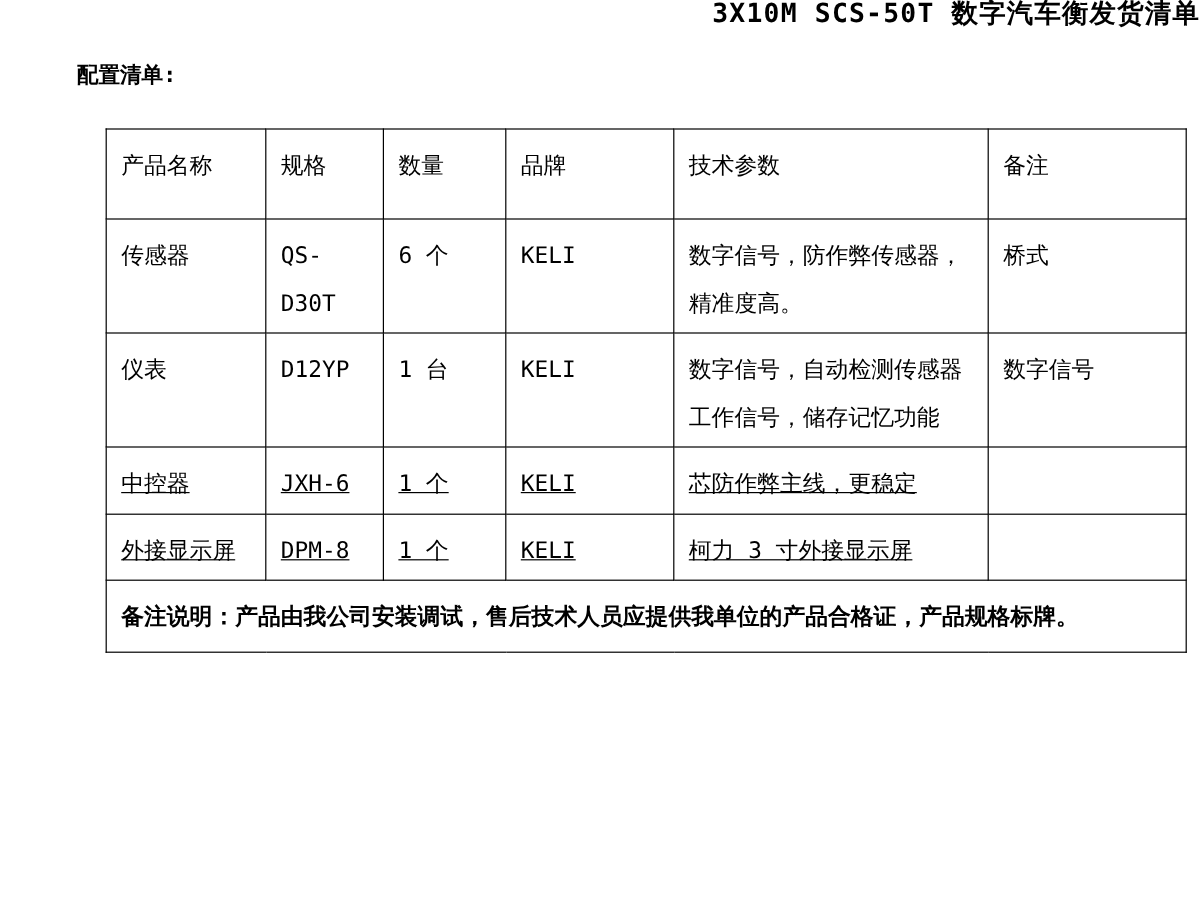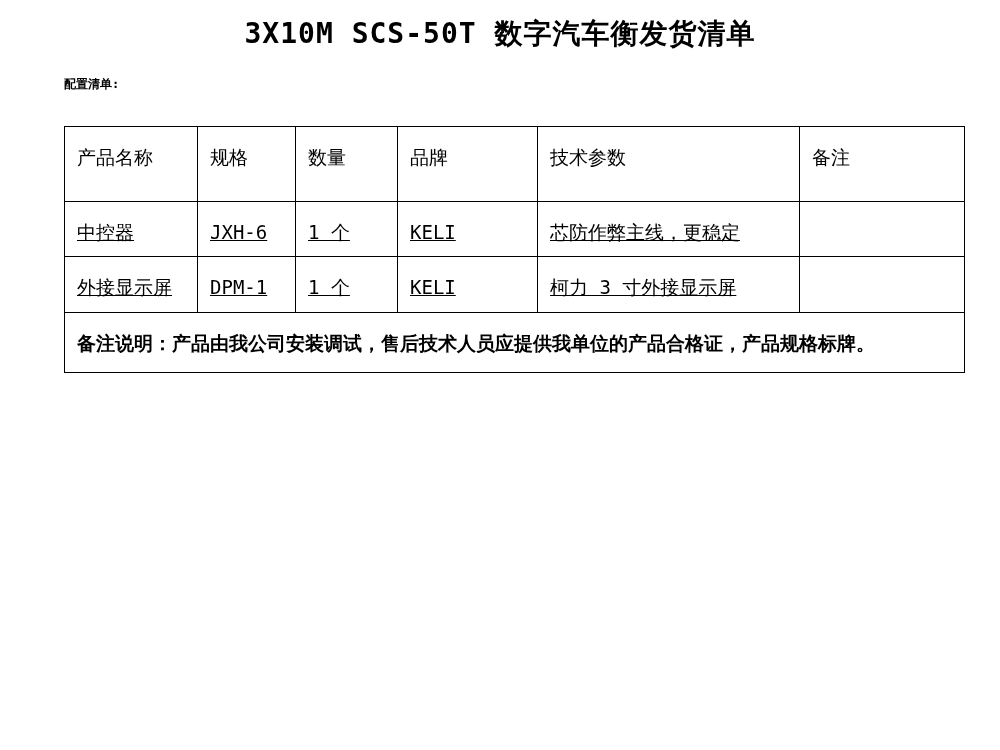--- a/index.html
+++ b/index.html
@@ -12,37 +12,37 @@
     color: #000000;
     -webkit-font-smoothing: antialiased;
   }
   .page {
     position: relative;
     width: 1000px;
     height: 750px;
     overflow: hidden;
   }
   .doc-title {
-    text-align: center;
-    font-size: 28px;
+    text-align: right;
+    font-size: 22px;
     font-weight: bold;
     letter-spacing: 1px;
-    padding-top: 19px;
+    padding-top: 0;
     line-height: 1.1;
   }
   .section-label {
-    font-size: 12px;
+    font-size: 18px;
     font-weight: 600;
     margin: 26px 0 0 64px;
   }
   table.config-table {
     border-collapse: collapse;
     table-layout: fixed;
     width: 900px;
-    margin: 33px 0 0 64px;
+    margin: 33px 0 0 88px;
   }
   table.config-table td {
     border: 1px solid #000000;
     vertical-align: top;
     padding: 11px 15px 4px 12px;
     font-size: 19px;
     line-height: 2.08;
     overflow: hidden;
     word-break: break-word;
   }
@@ -80,34 +80,50 @@
         <tr class="hrow">
       <td>产品名称</td>
       <td>规格</td>
       <td>数量</td>
       <td>品牌</td>
       <td>技术参数</td>
       <td>备注</td>
     </tr>
 
 
+    <tr class="tall">
+      <td>传感器</td>
+      <td>QS-D30T</td>
+      <td>6 个</td>
+      <td>KELI</td>
+      <td>数字信号，防作弊传感器，精准度高。</td>
+      <td>桥式</td>
+    </tr>
 
+    <tr class="tall">
+      <td>仪表</td>
+      <td>D12YP</td>
+      <td>1 台</td>
+      <td>KELI</td>
+      <td>数字信号，自动检测传感器工作信号，储存记忆功能</td>
+      <td>数字信号</td>
+    </tr>
 
     <tr class="short">
       <td>中控器</td>
       <td>JXH-6</td>
       <td>1 个</td>
       <td>KELI</td>
       <td>芯防作弊主线，更稳定</td>
       <td></td>
     </tr>
 
     <tr class="short">
       <td>外接显示屏</td>
-      <td>DPM-1</td>
+      <td>DPM-8</td>
       <td>1 个</td>
       <td>KELI</td>
       <td>柯力 3 寸外接显示屏</td>
       <td></td>
     </tr>
 
 
     <tr class="frow">
       <td class="footer-note" colspan="6">备注说明：产品由我公司安装调试，售后技术人员应提供我单位的产品合格证，产品规格标牌。</td>
     </tr>

